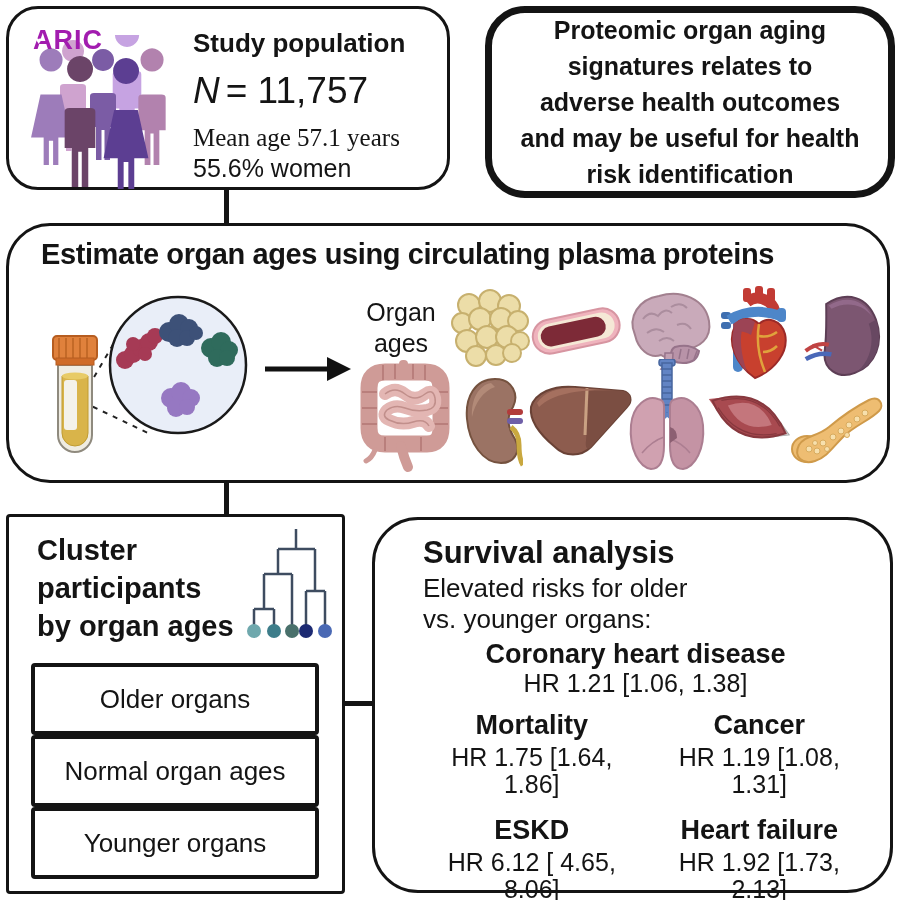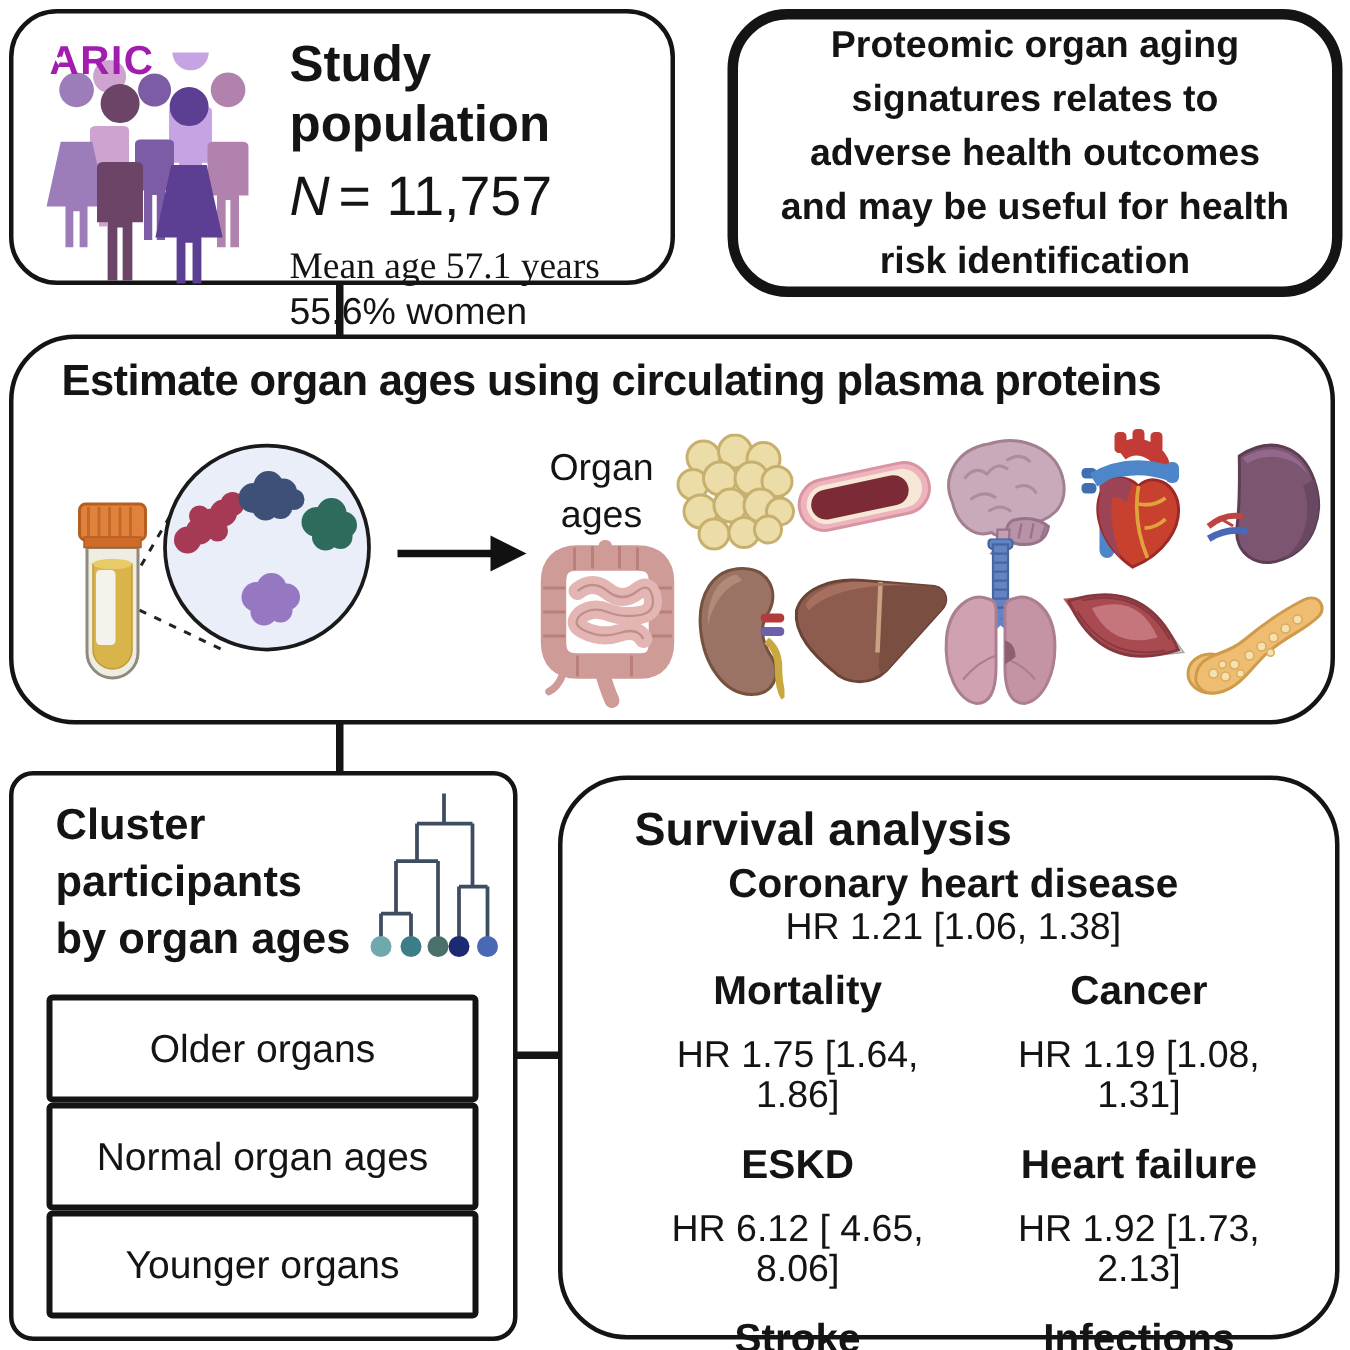--- a/index.html
+++ b/index.html
@@ -7,36 +7,36 @@
     width:900px;height:900px;position:relative;background:#ffffff;
     font-family:"Liberation Sans", sans-serif;color:#141414;
     -webkit-font-smoothing:antialiased;
   }
   .box{position:absolute;background:#fff;border:3px solid #141414;box-sizing:border-box;}
   #box-population{left:6px;top:6px;width:444px;height:184px;border-radius:32px;}
   #box-conclusion{left:485px;top:6px;width:410px;height:192px;border-width:7px;border-radius:40px;
     display:flex;align-items:center;justify-content:center;text-align:center;
     font-weight:bold;font-size:25px;line-height:36px;padding:0 8px;}
   #box-estimate{left:6px;top:223px;width:884px;height:260px;border-radius:44px;padding-left:21px;}
-  #box-cluster{left:6px;top:514px;width:339px;height:380px;border-radius:16px;}
+  #box-cluster{left:6px;top:514px;width:339px;height:380px;border-radius:4px;}
   #box-survival{left:372px;top:517px;width:521px;height:376px;border-radius:46px;
     padding:16px 12px 16px 48px;}
   .connector{position:absolute;background:#141414;}
   #conn-v1{left:224px;top:189px;width:5px;height:36px;}
   #conn-v2{left:224px;top:481px;width:5px;height:35px;}
   #conn-h{left:344px;top:701px;width:30px;height:5px;}
   .pre{white-space:pre-line;}
 
   
   #aric-logo{position:absolute;left:24px;top:16px;font-size:27px;font-weight:900;
     letter-spacing:1px;color:#a21caf;}
   #aric-heart{position:absolute;left:27px;top:26px;font-size:10px;color:#ffffff;}
   #people-svg{position:absolute;left:8px;top:26px;}
   #pop-text{position:absolute;left:184px;top:14px;width:256px;}
-  #pop-title{font-size:34px;font-weight:bold;line-height:40px;}
+  #pop-title{font-size:26px;font-weight:bold;line-height:40px;}
   #pop-n{font-size:37px;line-height:48px;margin-top:4px;}
   #pop-n .nit{font-style:italic;margin-right:6px;}
   .pop-meta{font-size:25px;line-height:31px;}
   #pop-meta1{margin-top:7px;font-family:Liberation Serif, serif;}
 
   
   #estimate-title{position:absolute;left:32px;top:12px;font-size:29px;font-weight:bold;letter-spacing:-0.4px;}
   #scene-svg{position:absolute;left:20px;top:62px;}
   #organ-ages-label{position:absolute;left:346px;top:71px;width:92px;text-align:center;
     font-size:25px;line-height:31px;}
@@ -54,21 +54,21 @@
 
   
   #survival-title{font-size:31px;font-weight:bold;line-height:34px;}
   #survival-subtitle{font-size:26px;line-height:31px;margin-top:3px;}
   #survival-featured{text-align:center;margin-top:4px;margin-right:30px;}
   .outcome-label{font-size:27px;font-weight:bold;line-height:31px;}
   .outcome-hr{font-size:25px;line-height:27px;}
   #survival-grid{display:grid;grid-template-columns:1fr 1fr;margin-top:13px;margin-right:10px;
     row-gap:17px;column-gap:10px;}
   .outcome-cell{text-align:center;}
-  .outcome-cell .outcome-hr{margin-top:14px;}
+  .outcome-cell .outcome-hr{margin-top:3px;}
 </style>
 </head>
 <body>
 
 <div class="connector" id="conn-v1"></div>
 <div class="connector" id="conn-v2"></div>
 <div class="connector" id="conn-h"></div>
 
 <div class="box" id="box-population">
   <svg id="people-svg" width="170" height="162" viewBox="0 0 170 162">
@@ -375,20 +375,22 @@
     <circle cx="61" cy="106" r="7" fill="#1c2a72"></circle>
     <circle cx="80" cy="106" r="7" fill="#4a69b4"></circle>
   </svg>
   <div class="option-box" id="option-older">Older organs</div>
   <div class="option-box" id="option-normal">Normal organ ages</div>
   <div class="option-box" id="option-younger">Younger organs</div>
 </div>
 
 <div class="box" id="box-survival">
   <div id="survival-title">Survival analysis</div>
+  <div id="survival-subtitle" class="pre">Elevated risks for older
+vs. younger organs:</div>
   <div id="survival-featured">
     <div class="outcome-label">Coronary heart disease</div>
     <div class="outcome-hr">HR 1.21 [1.06, 1.38]</div>
   </div>
   <div id="survival-grid">
     <div class="outcome-cell">
       <div class="outcome-label">Mortality</div>
       <div class="outcome-hr">HR 1.75 [1.64, 1.86]</div>
     </div>
     <div class="outcome-cell">

